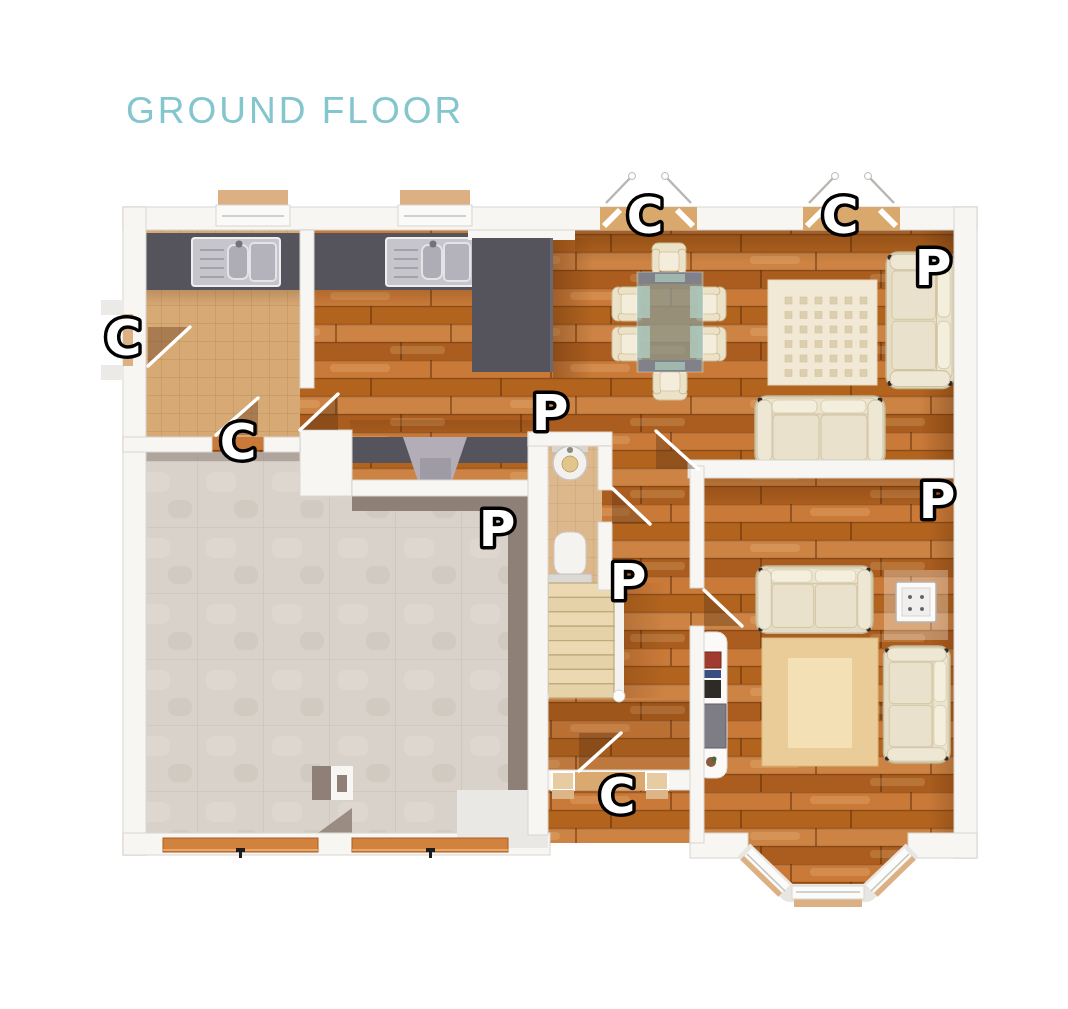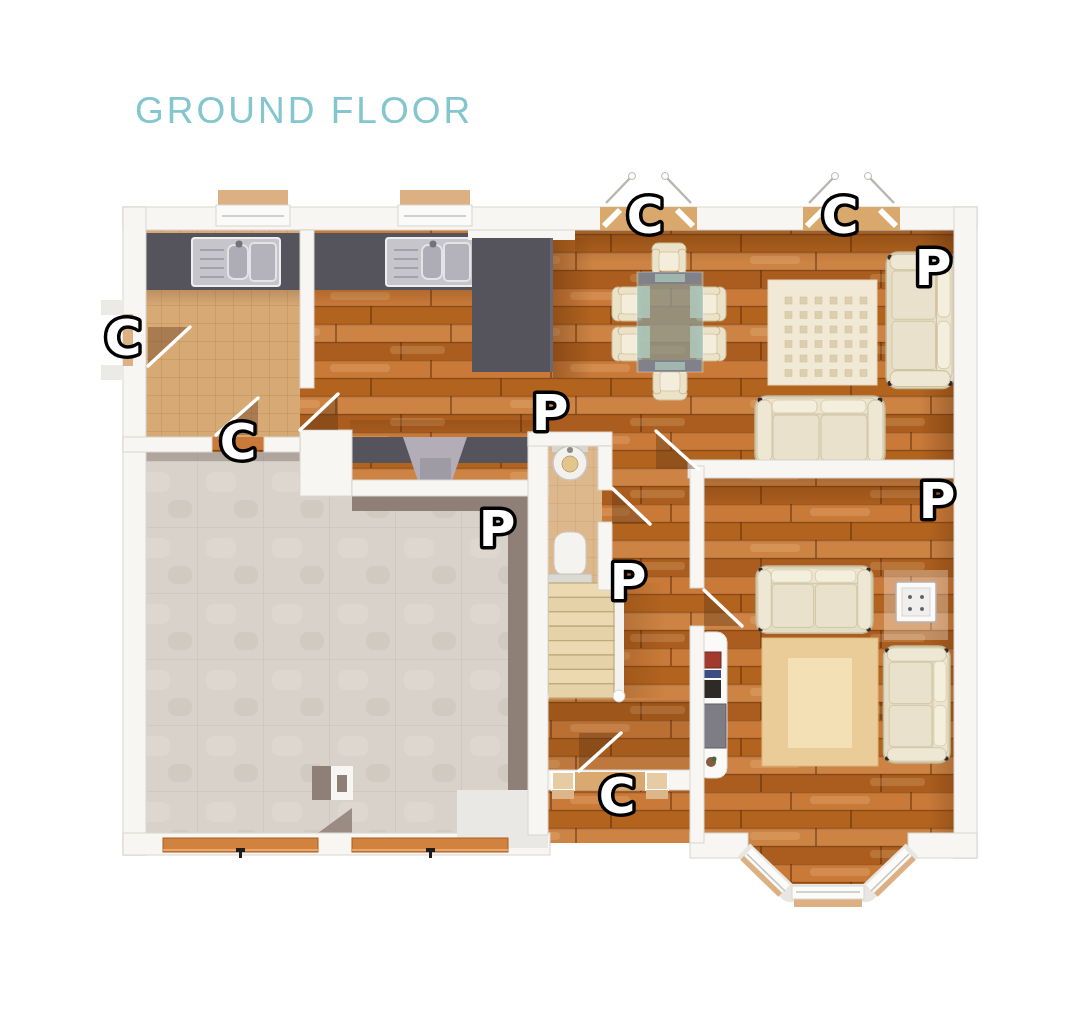--- a/index.html
+++ b/index.html
@@ -1,19 +1,19 @@
 <!DOCTYPE html>
 <html style="--title-teal: #84c6cd; --marker-fill: #ffffff; --marker-outline: #000000;"><head>
 <meta charset="utf-8">
 <style>
   html,body{margin:0;padding:0;background:#ffffff;}
   #stage{position:relative;width:1068px;height:1009px;background:#fff;overflow:hidden;
          font-family:"Liberation Sans",sans-serif;}
   #plan-title{position:absolute;left:126px;top:90px;font-size:37px;font-weight:300;
-              letter-spacing:3px;color:var(--title-teal,#84c6cd);margin-left:9px;}
+              letter-spacing:3px;color:var(--title-teal,#84c6cd);}
   svg{position:absolute;left:0;top:0;}
   text.marker{font-family:"DejaVu Sans",sans-serif;font-weight:bold;font-size:50px;
               fill:var(--marker-fill,#fff);stroke:var(--marker-outline,#000);stroke-width:7px;
               paint-order:stroke;stroke-linejoin:round;text-anchor:middle;}
   .leaf{stroke:#ffffff;stroke-width:3.5px;stroke-linecap:round;}
   .doorshadow{fill:rgba(92,52,20,0.38);}
   .wall{fill:#f7f6f3;stroke:#d9d6d0;stroke-width:1;}
   .counter{fill:#55545c;}
 </style>
 </head>

